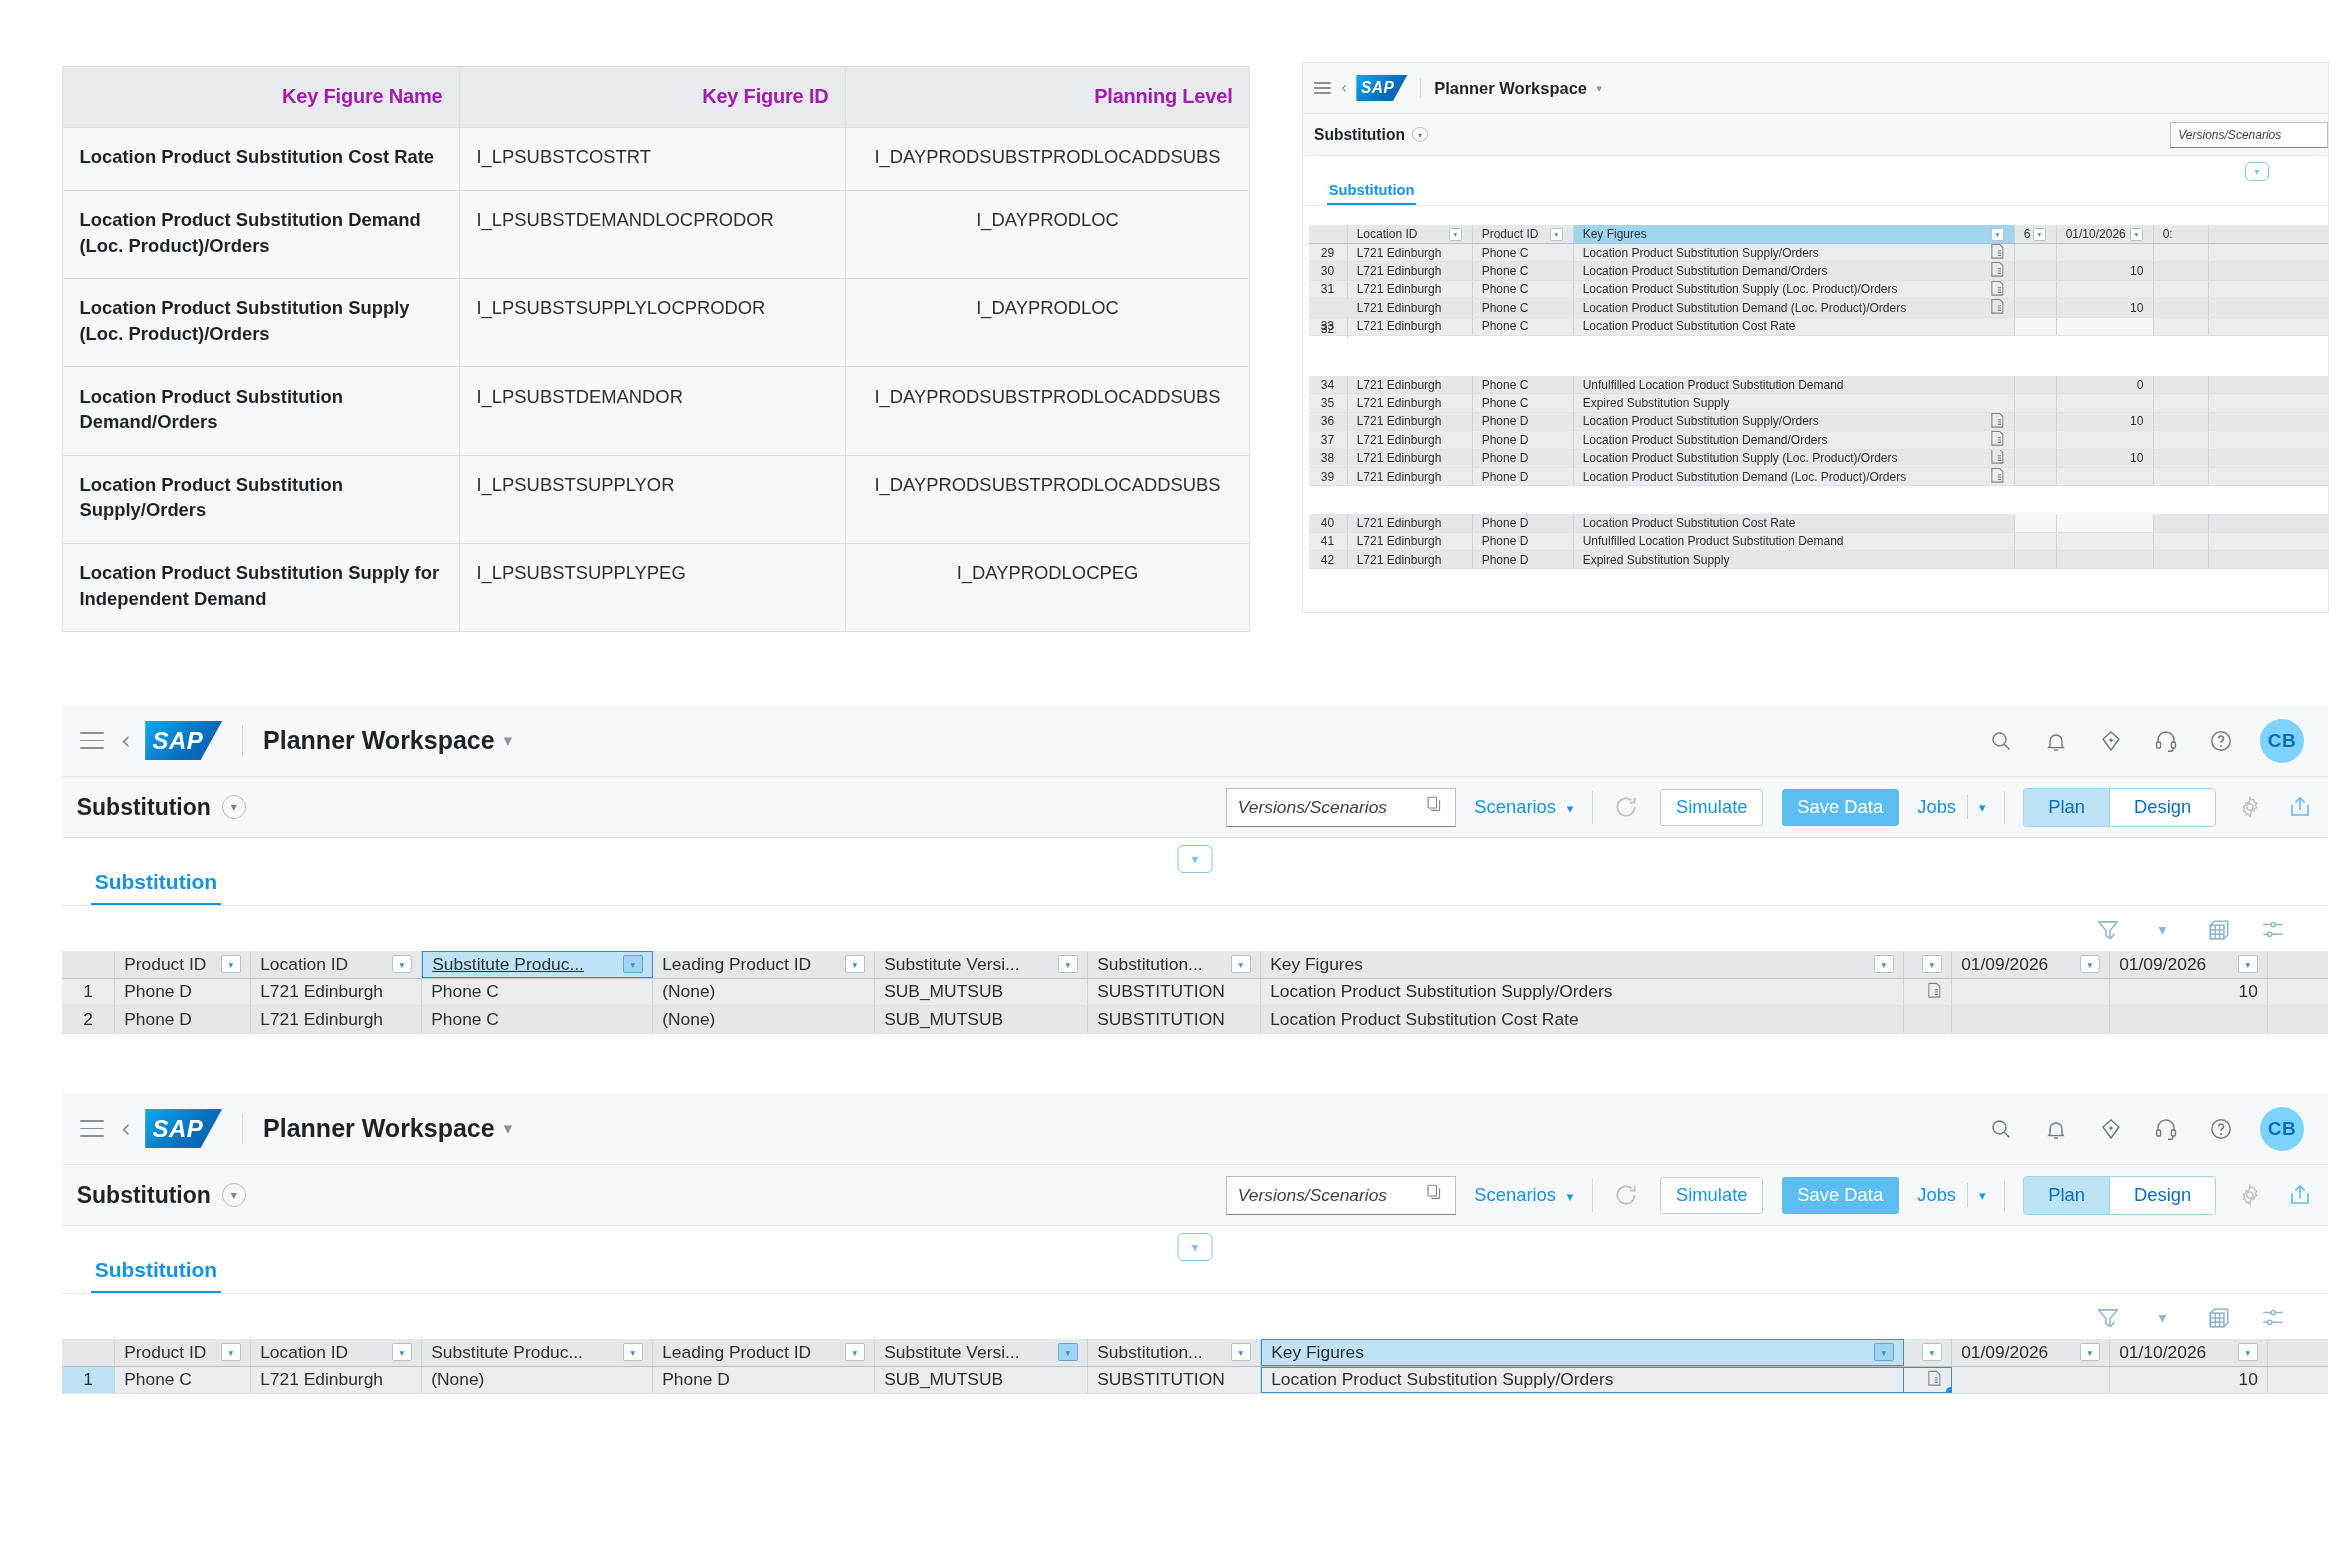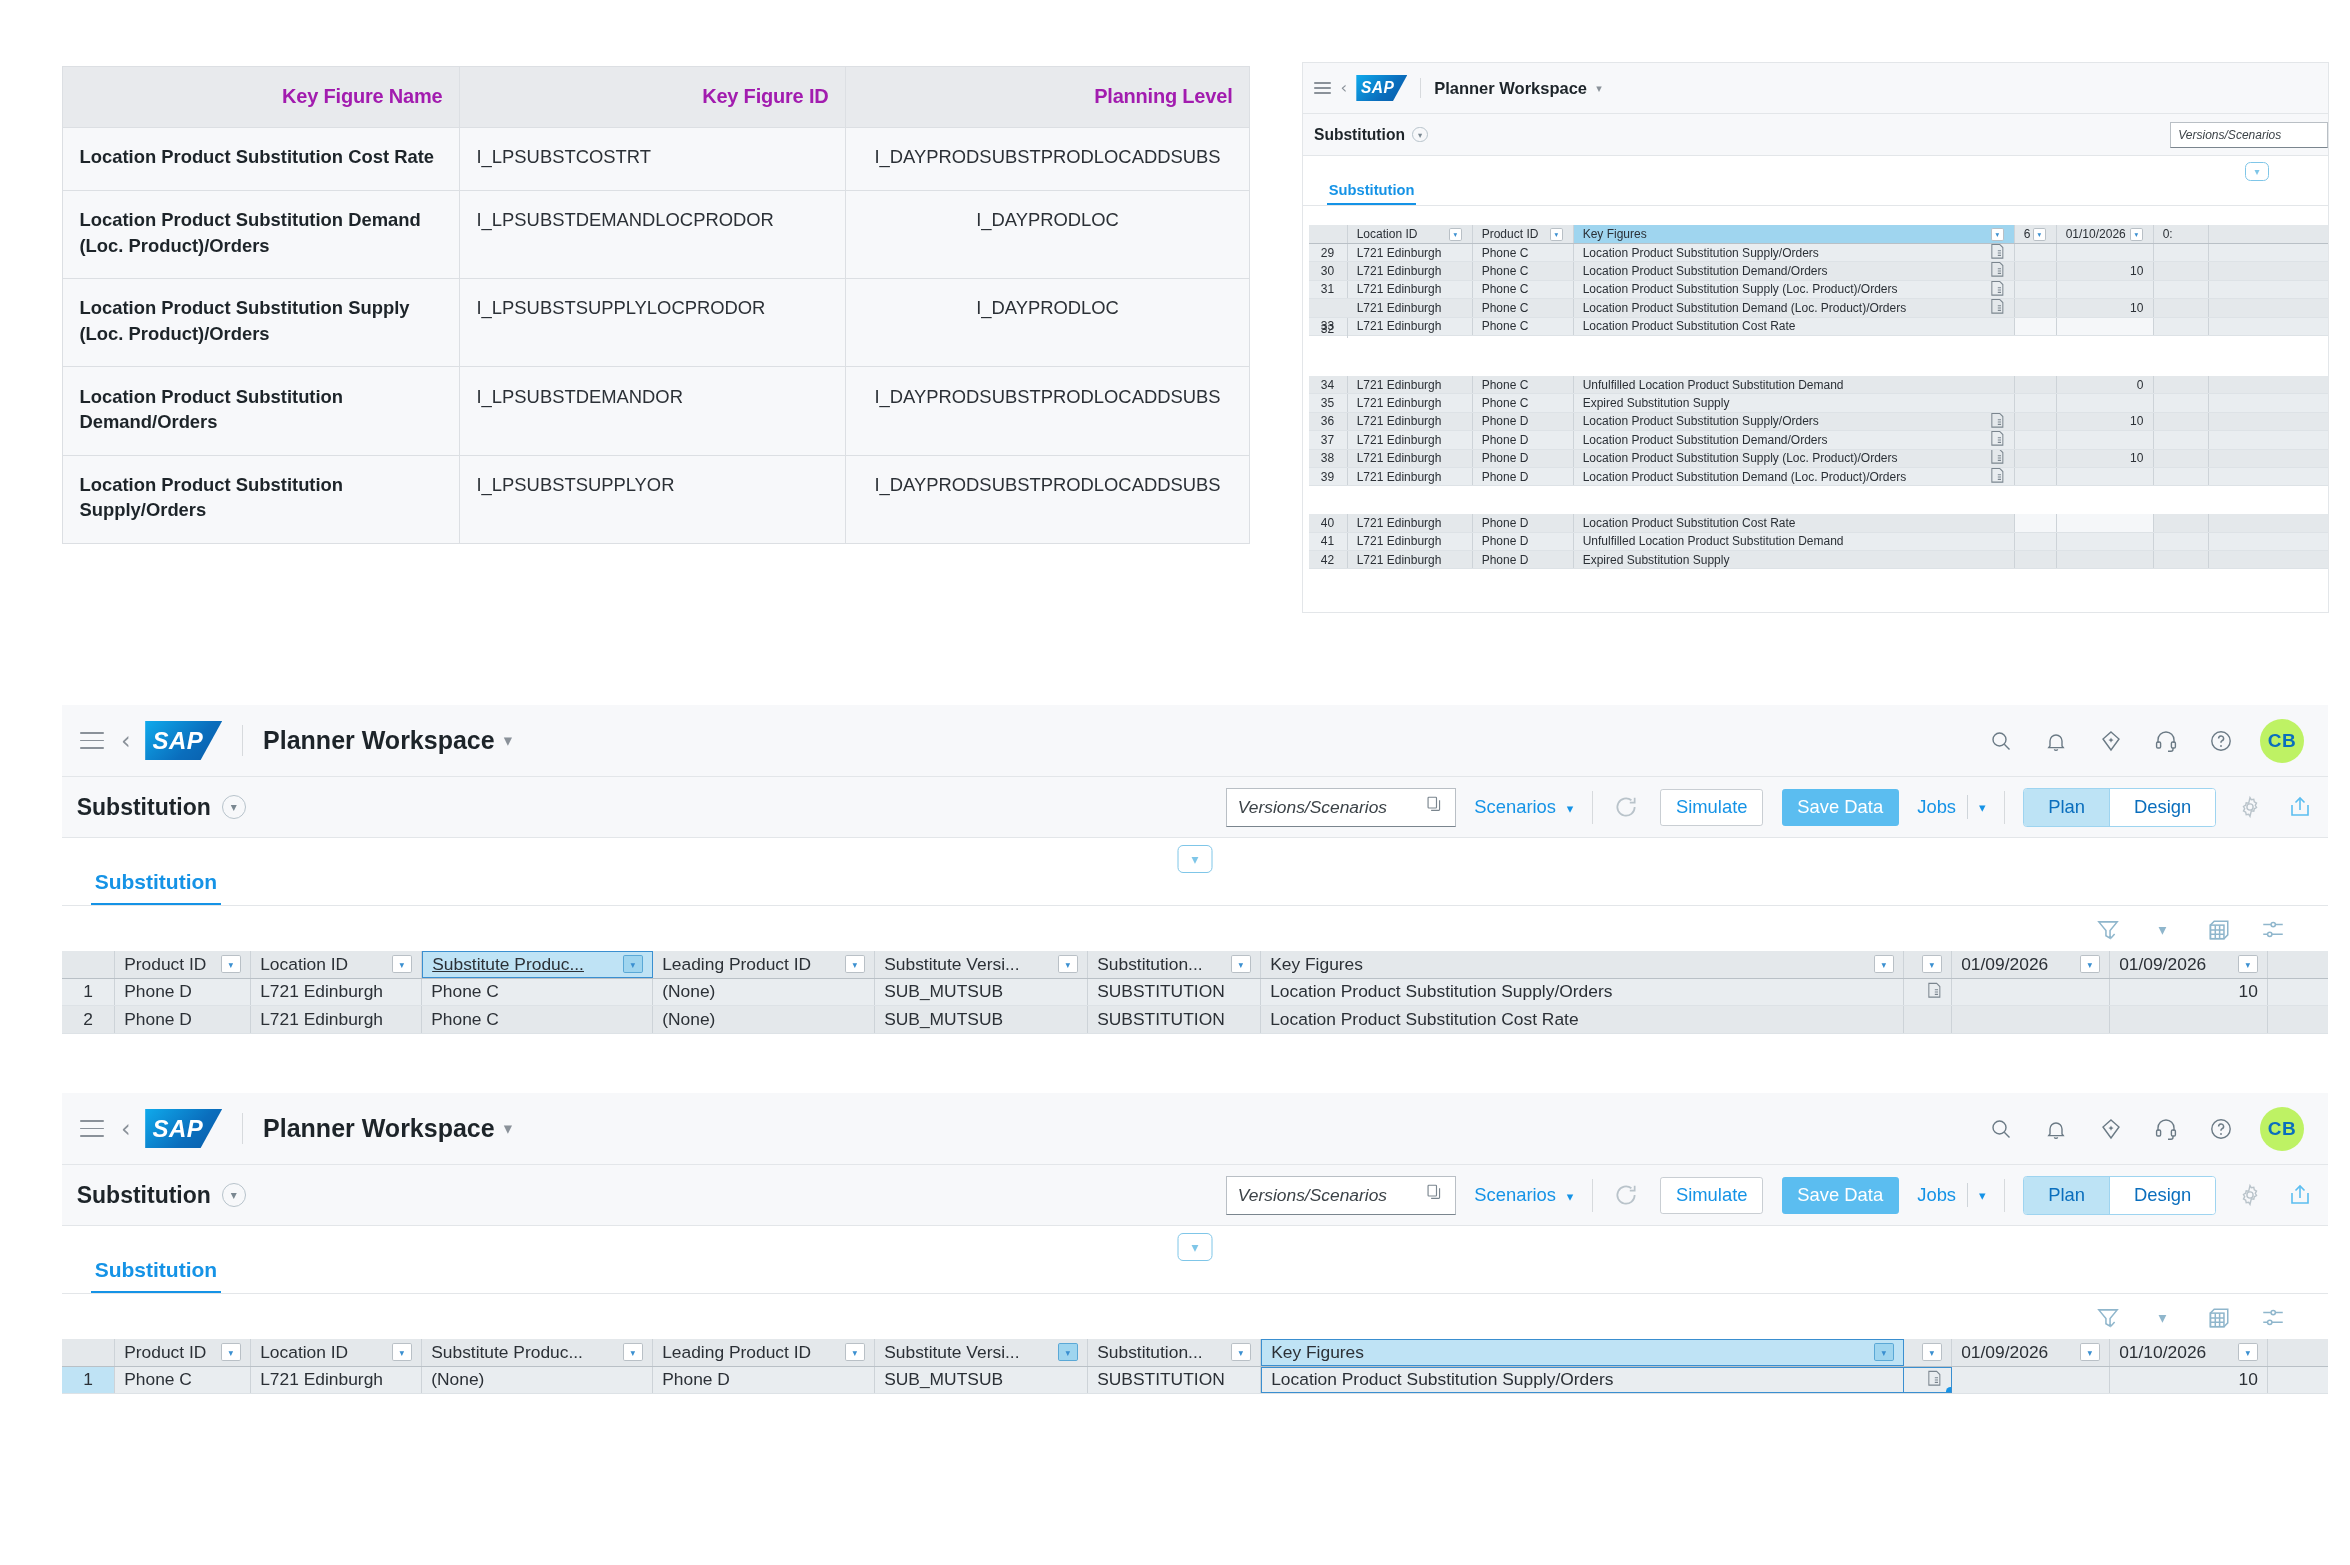--- a/index.html
+++ b/index.html
@@ -83,21 +83,21 @@
   }
   .shell-sep { width: 0.9px; background: #d7dadd; height: 31px; margin: 0 20px; }
   .shell-title {
     font-size: 25px; font-weight: bold; color: #1d2429;
   }
   .shell-title-caret { color: #8a9199; font-size: 16.5px; margin-left: 9.2px; }
   .shell-right { margin-left: auto; display: flex; align-items: center; gap: 24px; padding-right: 24px; }
   .shell-ico { width: 31px; height: 31px; color:#6b7a85; display:flex; align-items:center; justify-content:center; }
   .avatar {
     width: 44px; height: 44px; border-radius: 50%;
-    background: #bef264; color: #0a6ebd;
+    background: #7dd3fc; color: #0a6ebd;
     display: flex; align-items: center; justify-content: center;
     font-size: 19px; font-weight: bold; letter-spacing: 0.5px;
   }
 
   
   .pagehdr {
     display: flex; align-items: center;
     background: #f7f8fa;
     border-bottom: 0.9px solid #e3e6e9;
     width: 100%;
@@ -228,20 +228,25 @@
       <tr>
         <td class="name">Location Product Substitution Demand/Orders</td>
         <td>I_LPSUBSTDEMANDOR</td>
         <td>I_DAYPRODSUBSTPRODLOCADDSUBS</td>
       </tr>
       <tr>
         <td class="name">Location Product Substitution Supply/Orders</td>
         <td>I_LPSUBSTSUPPLYOR</td>
         <td>I_DAYPRODSUBSTPRODLOCADDSUBS</td>
       </tr>
+      <tr>
+        <td class="name">Location Product Substitution Supply for Independent Demand</td>
+        <td>I_LPSUBSTSUPPLYPEG</td>
+        <td>I_DAYPRODLOCPEG</td>
+      </tr>
     </tbody>
 </table>
 
 <div class="sap-panel" style="left:1302px; top:62px; width:1027px; height:551px; border:0.9px solid #e3e6e9; overflow:hidden;">
 
   <div class="shellbar" style="height:51px;">
     <div class="shell-burger" style="width:16.5px;height:12px;margin:0 10px 0 11px;">
         <i></i>
         <i></i>
         <i></i>

